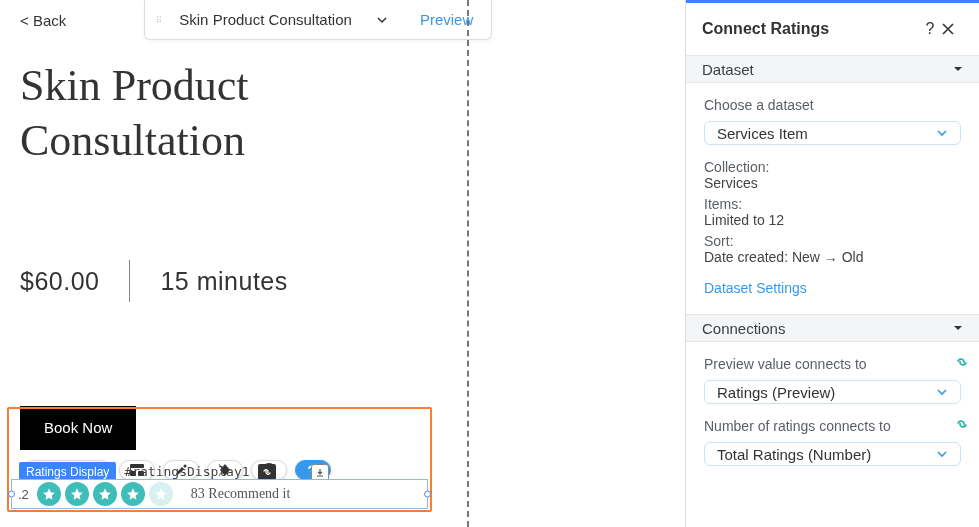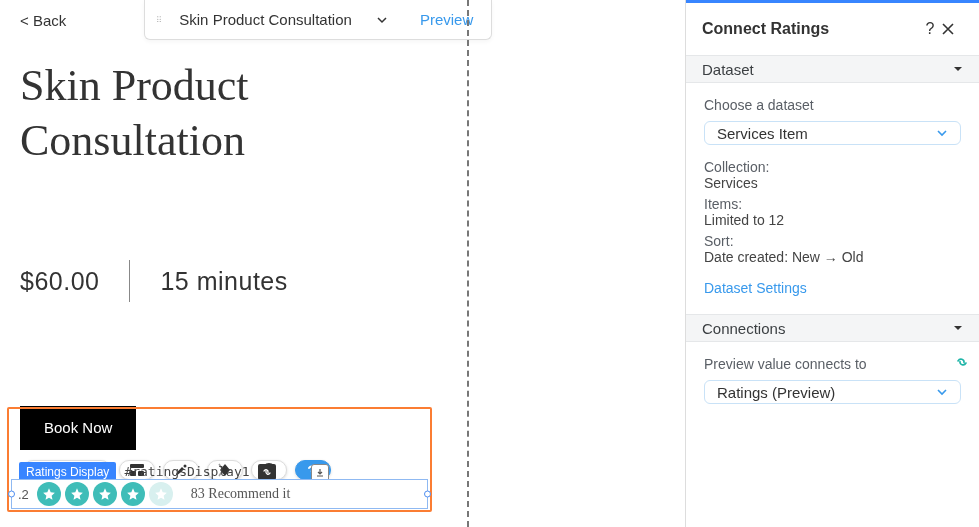--- a/index.html
+++ b/index.html
@@ -263,13 +263,29 @@
     <div class="select">
       <span class="sel-text">Ratings (Preview)</span>
       <span class="chev">
           <svg width="12" height="12" viewBox="0 0 12 12">
             <path d="M2 4l4 4 4-4" stroke="#3899ec" stroke-width="1.6" fill="none"></path>
           </svg>
         </span>
     </div>
   </div>
 
+  <div class="conn-block">
+    <div class="conn-label">Number of ratings connects to</div>
+    <span class="conn-refresh">
+        <svg width="14" height="12" viewBox="0 0 14 12">
+          <path d="M3 5c2-3.5 6.5-1.5 6 1.5M11 7c-2 3.5-6.5 1.5-6-1.5" stroke="#1fb5a8" stroke-width="1.6" fill="none" stroke-linecap="round"></path>
+        </svg>
+      </span>
+    <div class="select">
+      <span class="sel-text">Total Ratings (Number)</span>
+      <span class="chev">
+          <svg width="12" height="12" viewBox="0 0 12 12">
+            <path d="M2 4l4 4 4-4" stroke="#3899ec" stroke-width="1.6" fill="none"></path>
+          </svg>
+        </span>
+    </div>
+  </div>
 </div>
 
 </body></html>

